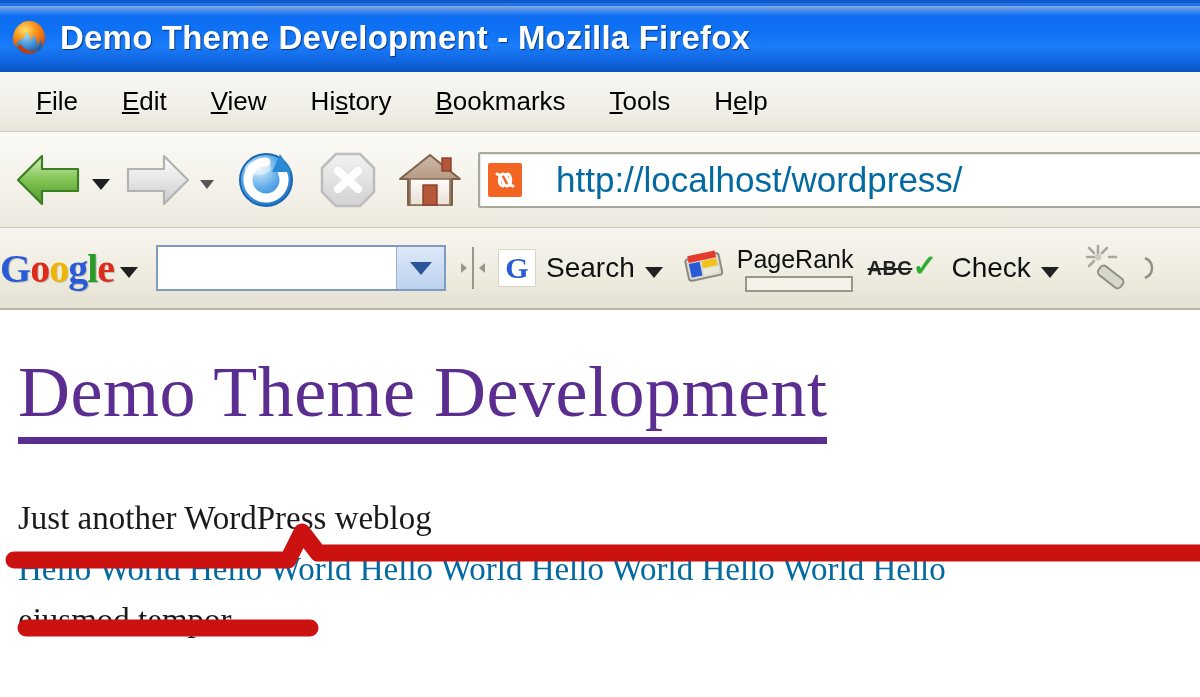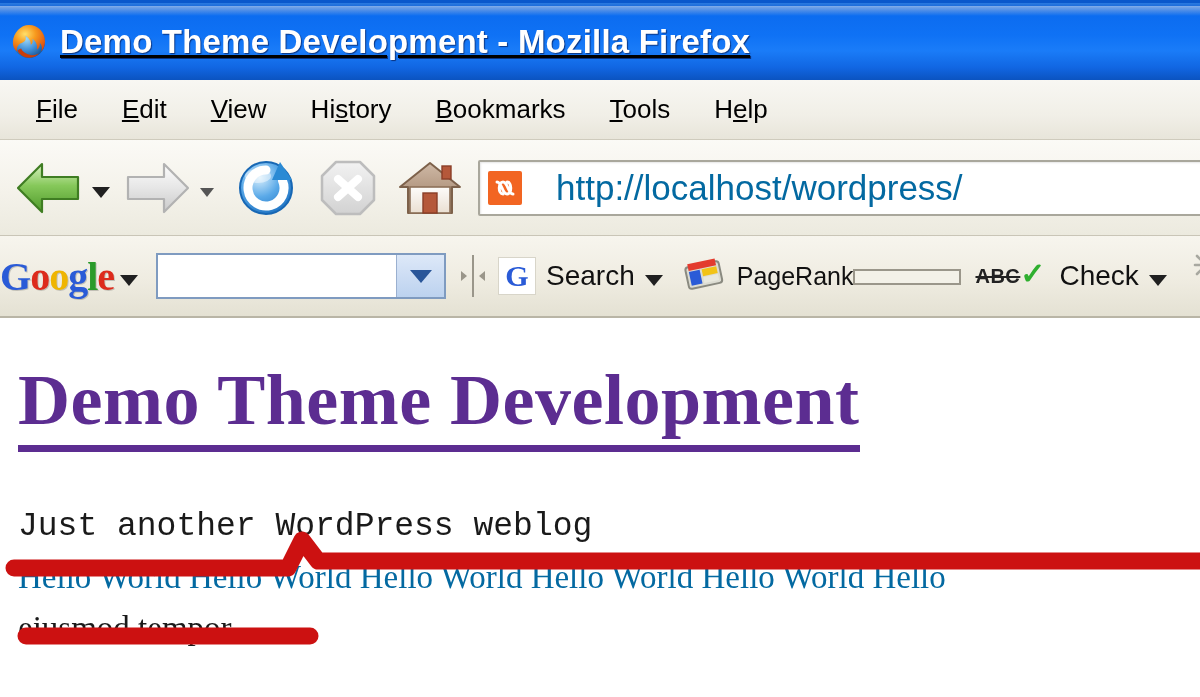--- a/index.html
+++ b/index.html
@@ -6,30 +6,29 @@
   html, body {
     width: 1200px; height: 697px;
     overflow: hidden;
     background: #ffffff;
     font-family: "Liberation Sans", sans-serif;
   }
 
   
   .titlebar {
     position: relative;
-    height: 80px;
+    height: 72px;
     background: linear-gradient(to bottom,
       #2b7ae0 0%, #1565d8 6%, #0c6cf0 16%,
       #0f72f5 42%, #1a7cf8 62%, #1166e2 84%, #0b53c0 100%);
     border-top: 3px solid #0a58cc;
     display: flex;
     align-items: center;
     padding-left: 8px;
     overflow: hidden;
-    text-decoration: underline;
   }
   .titlebar::after {
     content: "";
     position: absolute; left: 0; right: 0; top: 3px; height: 10px;
     background: linear-gradient(to bottom, rgba(255,255,255,.45), rgba(255,255,255,0));
     pointer-events: none;
   }
   .ffico { width: 42px; height: 42px; flex: 0 0 42px; margin-right: 10px; position: relative; }
   .title-text {
     font-size: 33px;
@@ -164,21 +163,21 @@
   .gbtn-label { font-size: 28px; color: #111; }
   .gicon-box {
     width: 38px; height: 38px;
     border: 1px solid #d8d5c9;
     background: #fff;
     display: flex; align-items: center; justify-content: center;
     font-family: "Liberation Serif", serif;
     font-size: 30px; font-weight: bold; color: #2a5bd7;
     flex: 0 0 auto;
   }
-  .pagerank { display: flex; align-items: center; margin-left: 10px; flex: 0 0 auto; }
+  .pagerank { display: flex; flex-direction: column; align-items: flex-end; margin-left: 10px; flex: 0 0 auto; }
   .pagerank-label { font-size: 25px; color: #111; white-space: nowrap; }
   .pagerank-meter {
     width: 108px; height: 16px;
     border: 2px solid #9a968a;
     background: #f3f1e8;
     margin-top: 2px;
   }
   .abc-check { display: flex; align-items: center; margin-left: 14px; flex: 0 0 auto; }
   .abc-text {
     font-size: 20px; font-weight: bold; color: #222;
@@ -192,31 +191,31 @@
   .page {
     position: relative;
     height: 383px;
     background: #ffffff;
     padding: 46px 0 0 18px;
     overflow: hidden;
   }
   .site-title {
     font-family: "Liberation Serif", serif;
     font-size: 72px;
-    font-weight: bold;
+    font-weight: normal;
     color: #5c2d91;
     letter-spacing: .5px;
     line-height: 1.02;
     display: inline-block;
     border-bottom: 7px solid #5c2d91;
     padding-bottom: 8px;
     white-space: nowrap;
   }
   .site-desc {
-    font-family: Liberation Mono, monospace;
+    font-family: Liberation Serif, serif;
     font-size: 33px;
     color: #1a1a1a;
     margin-top: 56px;
     white-space: nowrap;
   }
   .post-line {
     font-family: "Liberation Serif", serif;
     font-size: 33px;
     color: #0369a1;
     margin-top: 14px;

